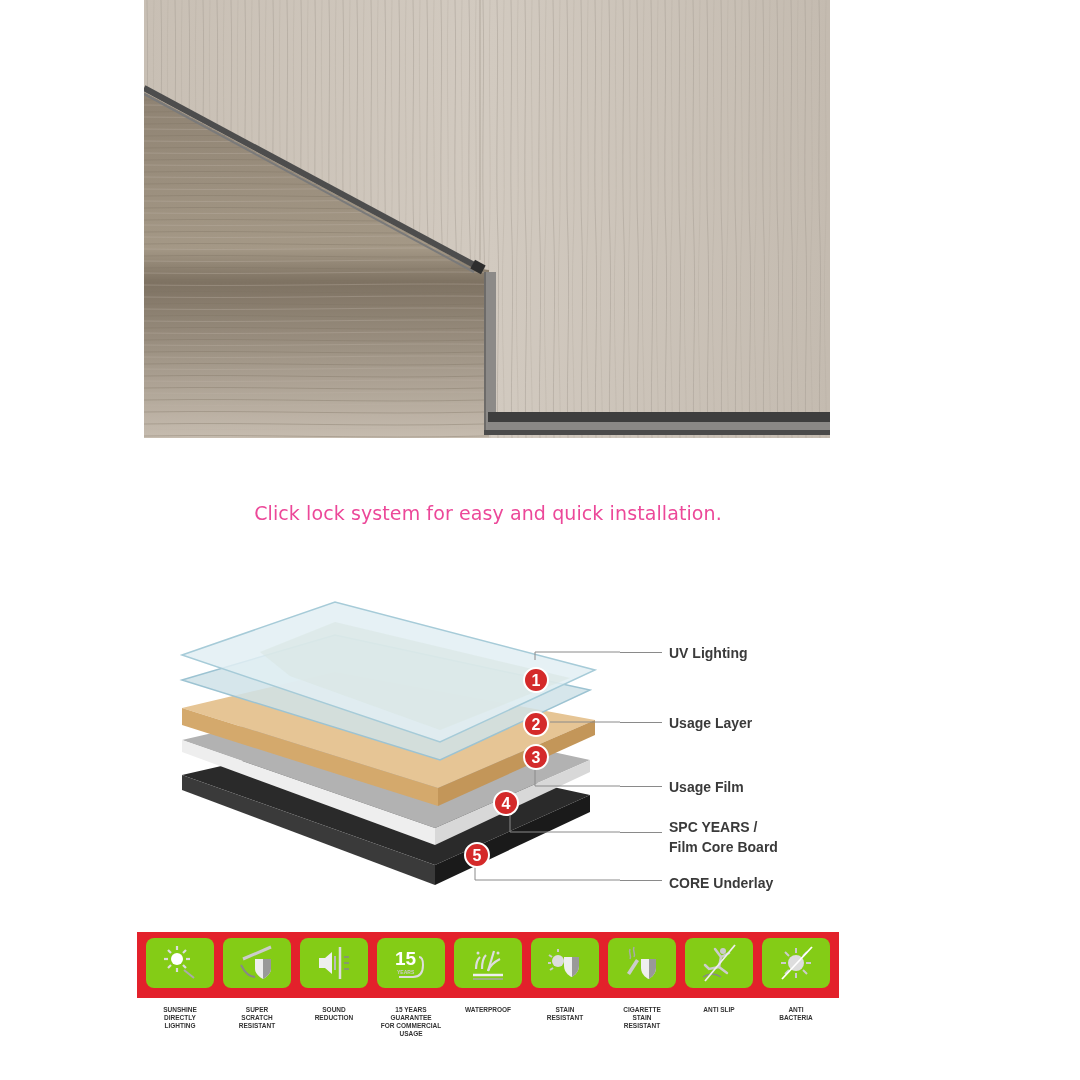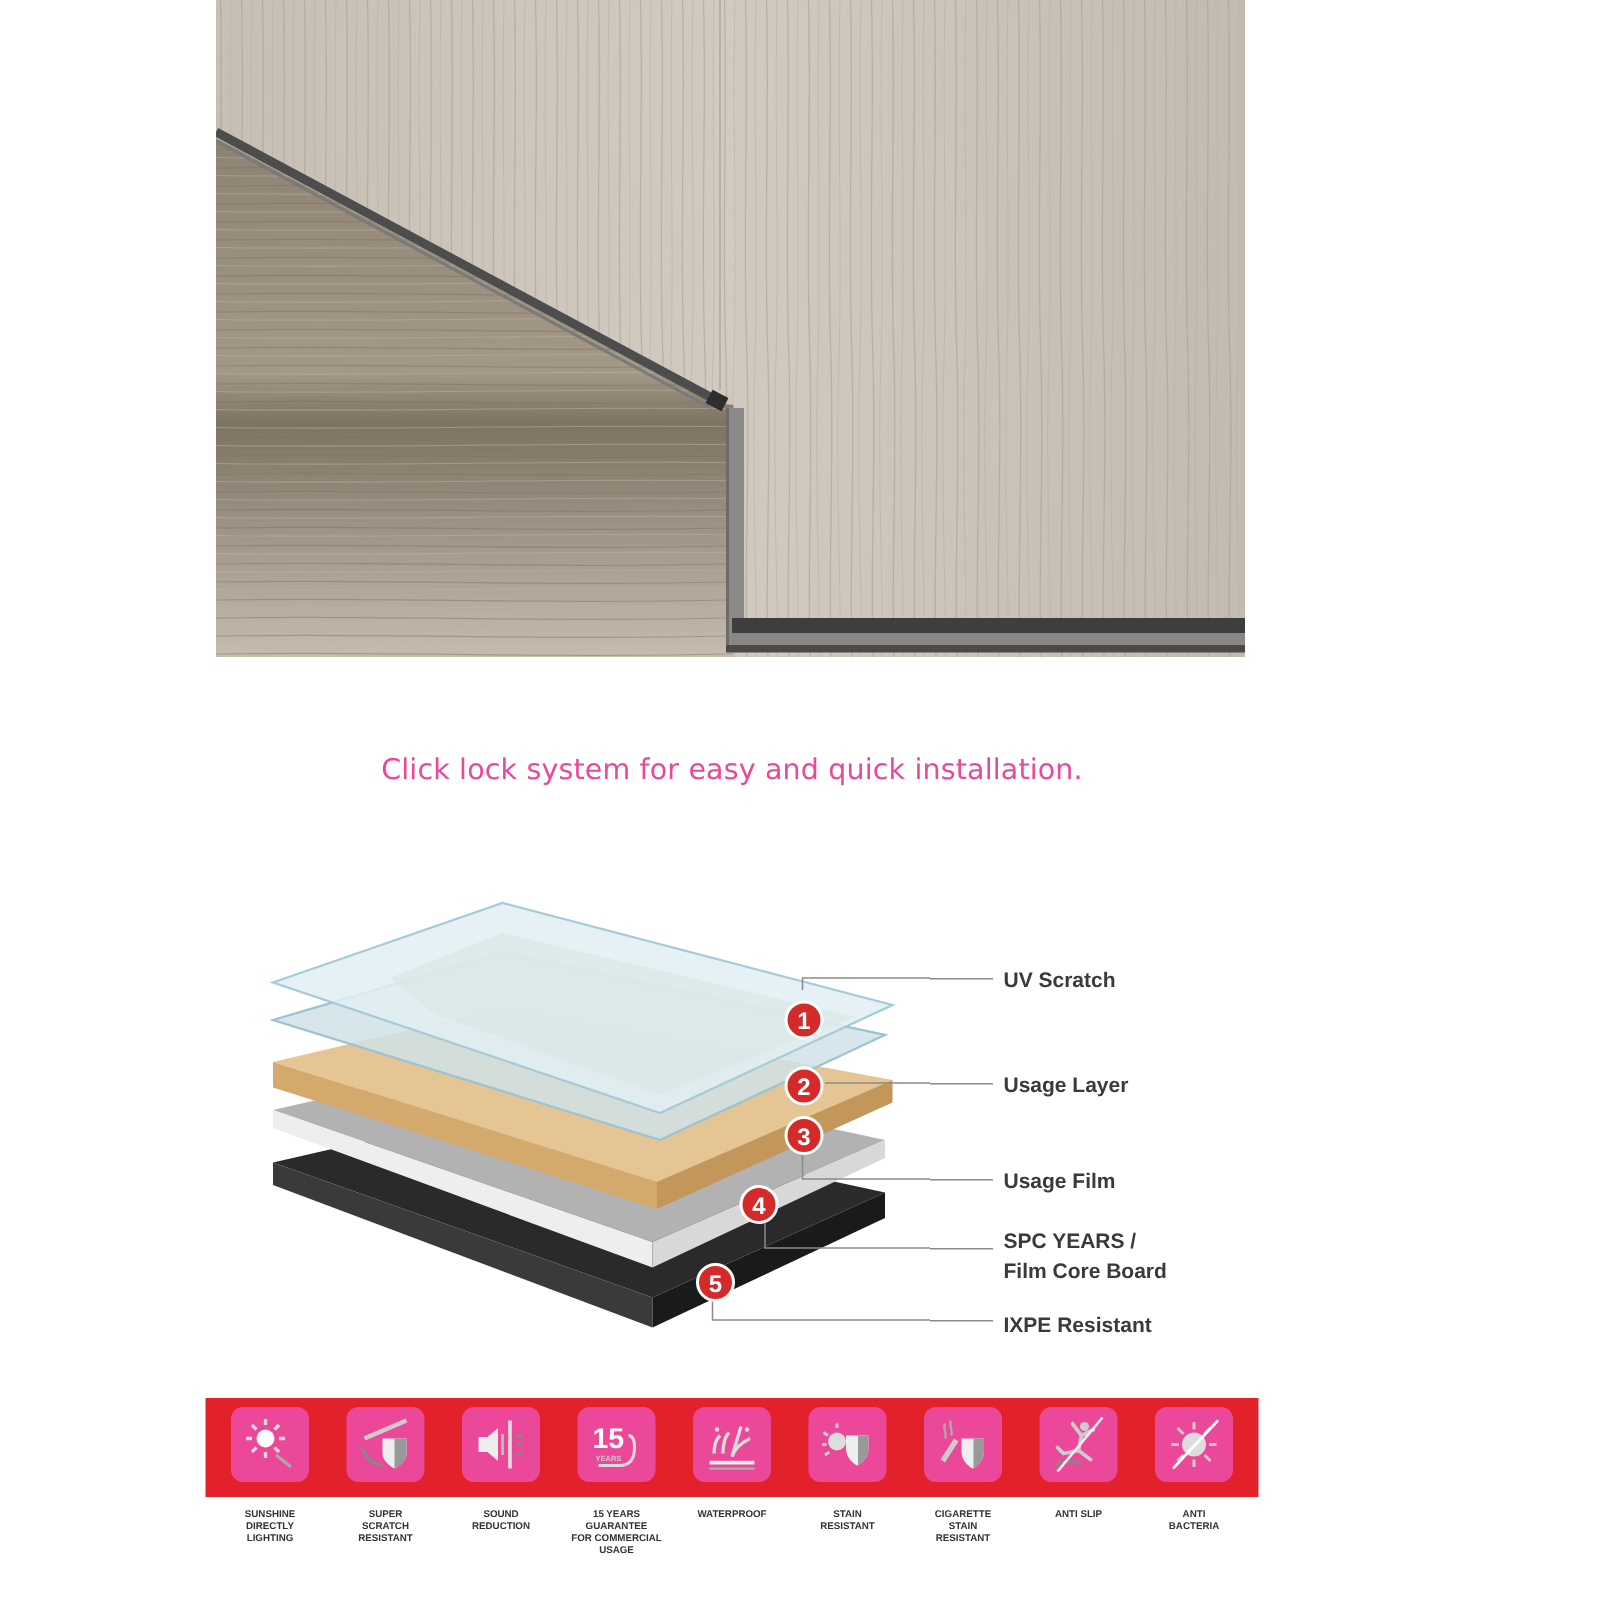--- a/index.html
+++ b/index.html
@@ -29,21 +29,21 @@
 
   
   .band {
     position:absolute; left:137px; top:932px; width:702px; height:66px;
     background:#e3212b;
   }
   .feature {
     position:absolute; top:938px; width:76px; text-align:center;
   }
   .feature .icon-box {
-    width:52px; height:50px; margin:0 auto; background:#ec4899;
+    width:68px; height:50px; margin:0 auto; background:#84cc16;
     border-radius:8px; display:flex; align-items:center; justify-content:center;
   }
   .feature .ftext {
     position:absolute; top:68px; left:-10px; width:96px; text-align:center;
     font-family:"Liberation Sans", sans-serif; font-weight:bold; font-size:6.5px;
     line-height:8px; color:#333; text-transform:uppercase; white-space:pre-line;
     filter:blur(0.3px);
   }
 </style>
 </head>
@@ -149,28 +149,28 @@
     </g>
   </svg>
 </div>
 
 <div style="position:absolute;left:620px;top:652px;width:42px;height:1px;background:#8a8a8a"></div>
 <div style="position:absolute;left:620px;top:722px;width:42px;height:1px;background:#8a8a8a"></div>
 <div style="position:absolute;left:620px;top:786px;width:42px;height:1px;background:#8a8a8a"></div>
 <div style="position:absolute;left:620px;top:832px;width:42px;height:1px;background:#8a8a8a"></div>
 <div style="position:absolute;left:620px;top:880px;width:42px;height:1px;background:#8a8a8a"></div>
 
-<div class="layer-label" style="top:643px">UV Scratch</div>
+<div class="layer-label" style="top:643px">UV Lighting</div>
 <div class="layer-label" style="top:713px">Usage Layer</div>
 <div class="layer-label" style="top:777px">Usage Film</div>
 <div class="layer-label" style="top:817px">
   <div>SPC YEARS /</div>
   <div>Film Core Board</div>
 </div>
-<div class="layer-label" style="top:873px">IXPE Resistant</div>
+<div class="layer-label" style="top:873px">CORE Underlay</div>
 
 <div class="band"></div>
 
 <div class="feature" style="left:142px">
   <div class="icon-box">
     <svg width="40" height="40" viewBox="0 0 40 40">
         <circle cx="17" cy="16" r="6" fill="#fff"></circle>
         <g stroke="#ddd" stroke-width="2.2">
           <line x1="17" y1="3" x2="17" y2="7"></line>
           <line x1="17" y1="25" x2="17" y2="29"></line>

